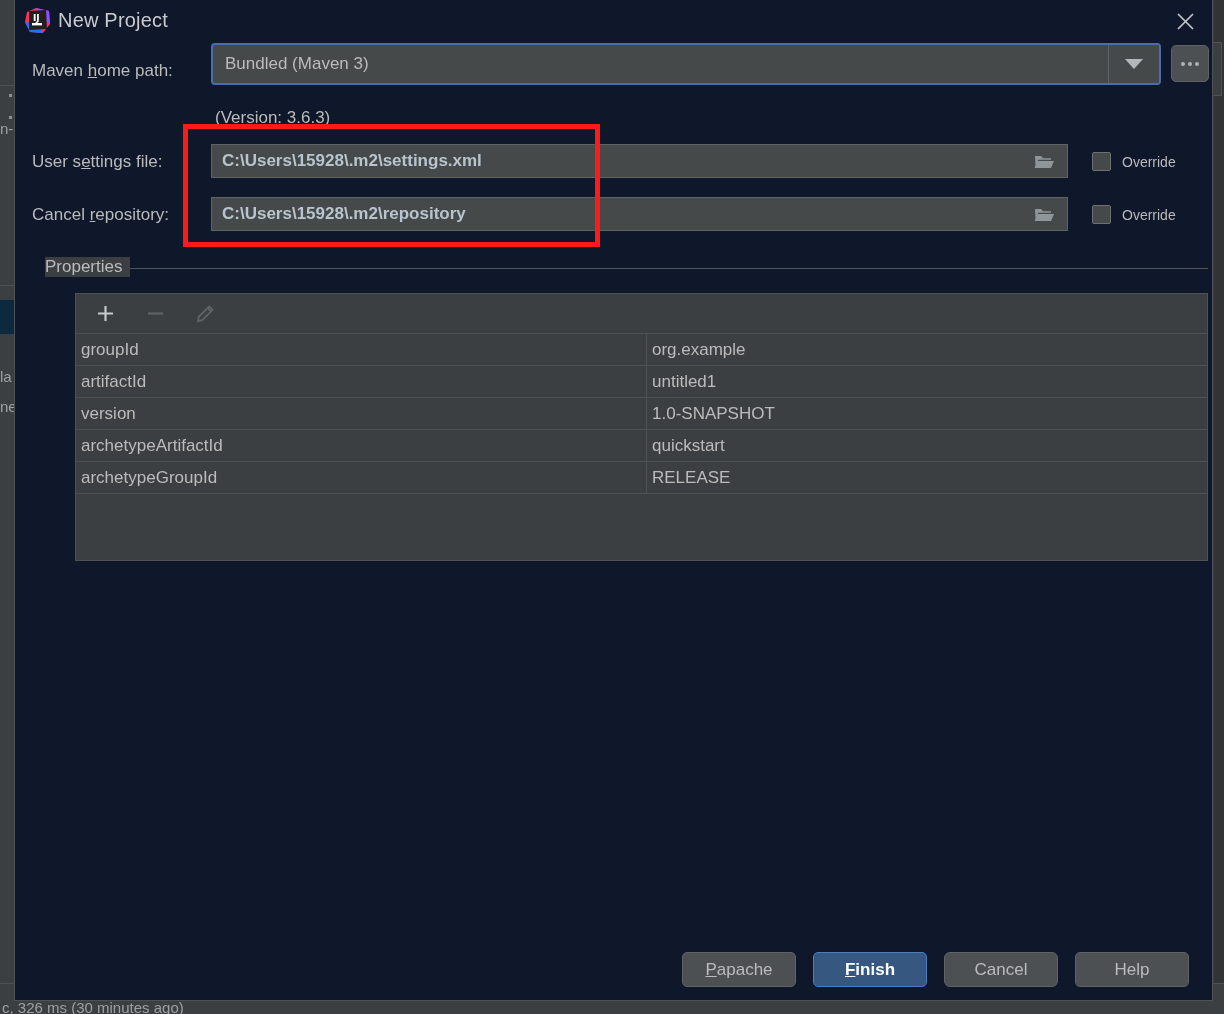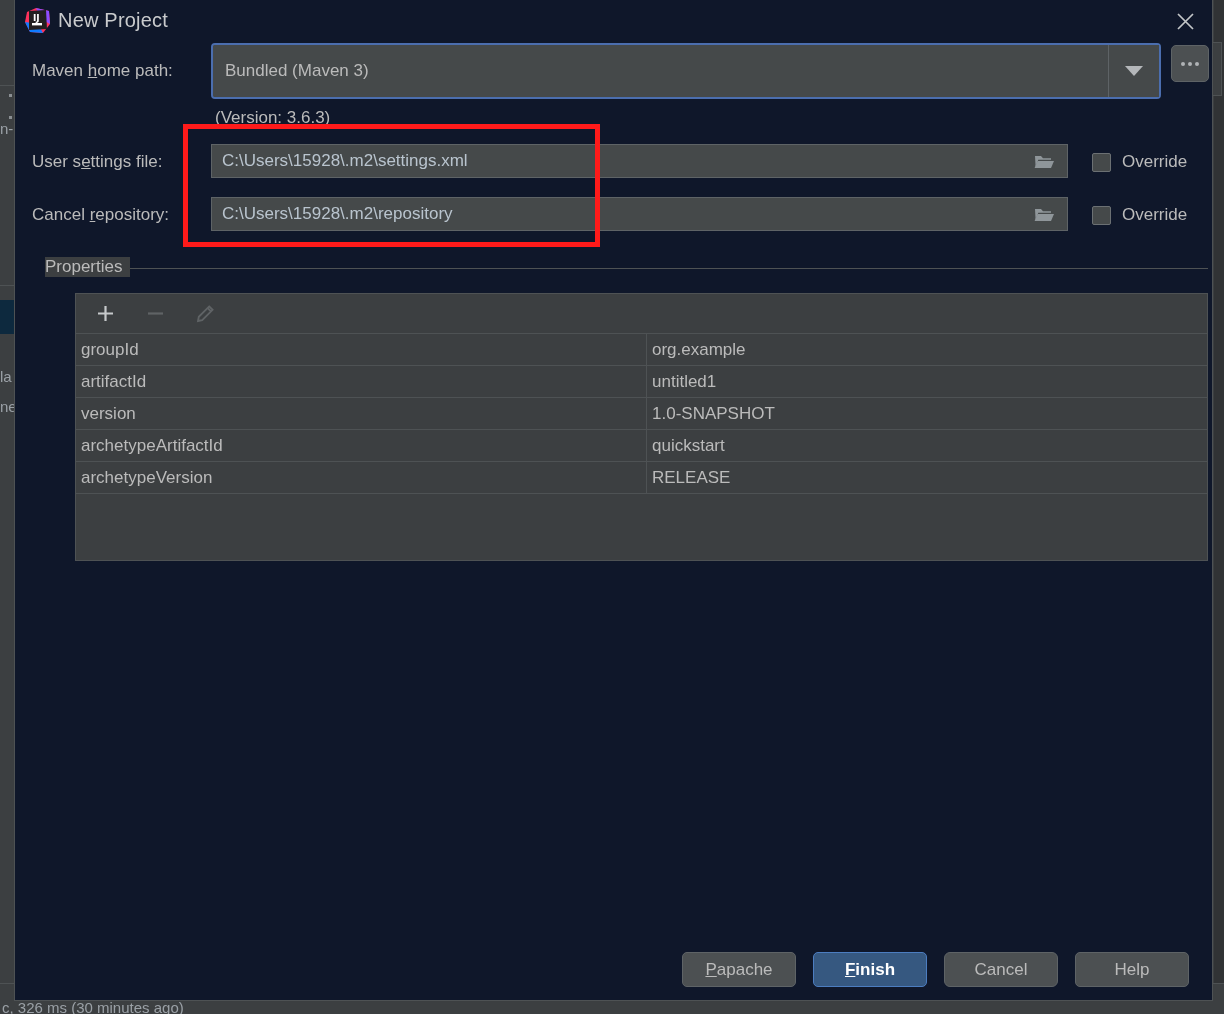--- a/index.html
+++ b/index.html
@@ -37,21 +37,21 @@
     position:absolute;right:4px;top:0;width:46px;height:42px;
     display:flex;align-items:center;justify-content:center;cursor:pointer;
   }
   .close-btn svg{display:block;}
 
   
   .field-label{position:absolute;font-size:17px;color:#bbbbbb;white-space:nowrap;}
   .field-label u{text-decoration:underline;}
 
   .combo{
-    position:absolute;left:196px;top:43px;width:950px;height:56px;
+    position:absolute;left:196px;top:43px;width:950px;height:42px;
     border:2px solid #4b6eaf;border-radius:4px;box-sizing:border-box;
     background:#45494a;
     display:flex;align-items:stretch;gap:20px;
   }
   .combo-inner{flex:1;display:flex;align-items:center;padding-left:12px;background:#45494a;border-radius:2px 0 0 2px;}
   .combo-value{font-size:17px;color:#bbbbbb;}
   .combo-arrow{
     width:50px;border-left:1px solid #5e6366;display:flex;align-items:center;justify-content:center;background:#45494a;
   }
   .caret{width:0;height:0;border-left:9px solid transparent;border-right:9px solid transparent;border-top:10px solid #b4b7ba;}
@@ -64,26 +64,26 @@
   .dots{display:flex;gap:3px;}
   .dots i{width:4px;height:4px;background:#b0b3b6;border-radius:50%;display:block;}
 
   .version-note{position:absolute;left:200px;top:108px;font-size:17px;color:#bbbbbb;}
 
   .textfield{
     position:absolute;height:34px;background:#45494a;
     border:1px solid #5e6366;box-sizing:border-box;
     display:flex;align-items:center;
   }
-  .textfield .tf-value{padding-left:10px;font-size:17px;color:#b9c4ce;flex:1;white-space:nowrap;overflow:hidden;}
+  .textfield .tf-value{padding-left:10px;font-size:17px;color:#b9c4ce;flex:1;white-space:nowrap;overflow:hidden;font-weight:bold;}
   .tf-folder{width:46px;display:flex;align-items:center;justify-content:center;cursor:pointer;}
 
   .checkbox-row{position:absolute;display:flex;align-items:center;gap:11px;cursor:pointer;}
   .cbox{width:19px;height:19px;background:#45494a;border:1px solid #6b7073;border-radius:2px;box-sizing:border-box;}
-  .cbox-label{font-size:17px;color:#bbbbbb;}
+  .cbox-label{font-size:14px;color:#bbbbbb;}
 
   
   .group-title{position:absolute;left:30px;top:257px;font-size:17px;color:#bbbbbb;background:#3c3f41;padding-right:8px;z-index:2;}
   .group-line{position:absolute;left:30px;top:268px;width:1163px;height:1px;background:#4e5254;}
 
   .table-wrap{
     position:absolute;left:60px;top:293px;width:1133px;height:268px;
     border:1px solid #4e5254;box-sizing:border-box;background:#3c3f41;
   }
   .tbl-toolbar{height:39px;display:flex;align-items:center;padding-left:14px;gap:20px;border-bottom:1px solid #4e5254;}
@@ -235,21 +235,21 @@
         </div>
         <div class="tbl-row">
           <span class="cell cell-key">version</span>
           <span class="cell cell-val">1.0-SNAPSHOT</span>
         </div>
         <div class="tbl-row">
           <span class="cell cell-key">archetypeArtifactId</span>
           <span class="cell cell-val">quickstart</span>
         </div>
         <div class="tbl-row">
-          <span class="cell cell-key">archetypeVersion</span>
+          <span class="cell cell-key">archetypeGroupId</span>
           <span class="cell cell-val">RELEASE</span>
         </div>
         <div class="tbl-empty"></div>
       </div>
     </div>
 
     <div class="btn" style="left:667px;top:952px;width:114px;">
         <span></span>
         <u>P</u>
         <span>apache</span>

